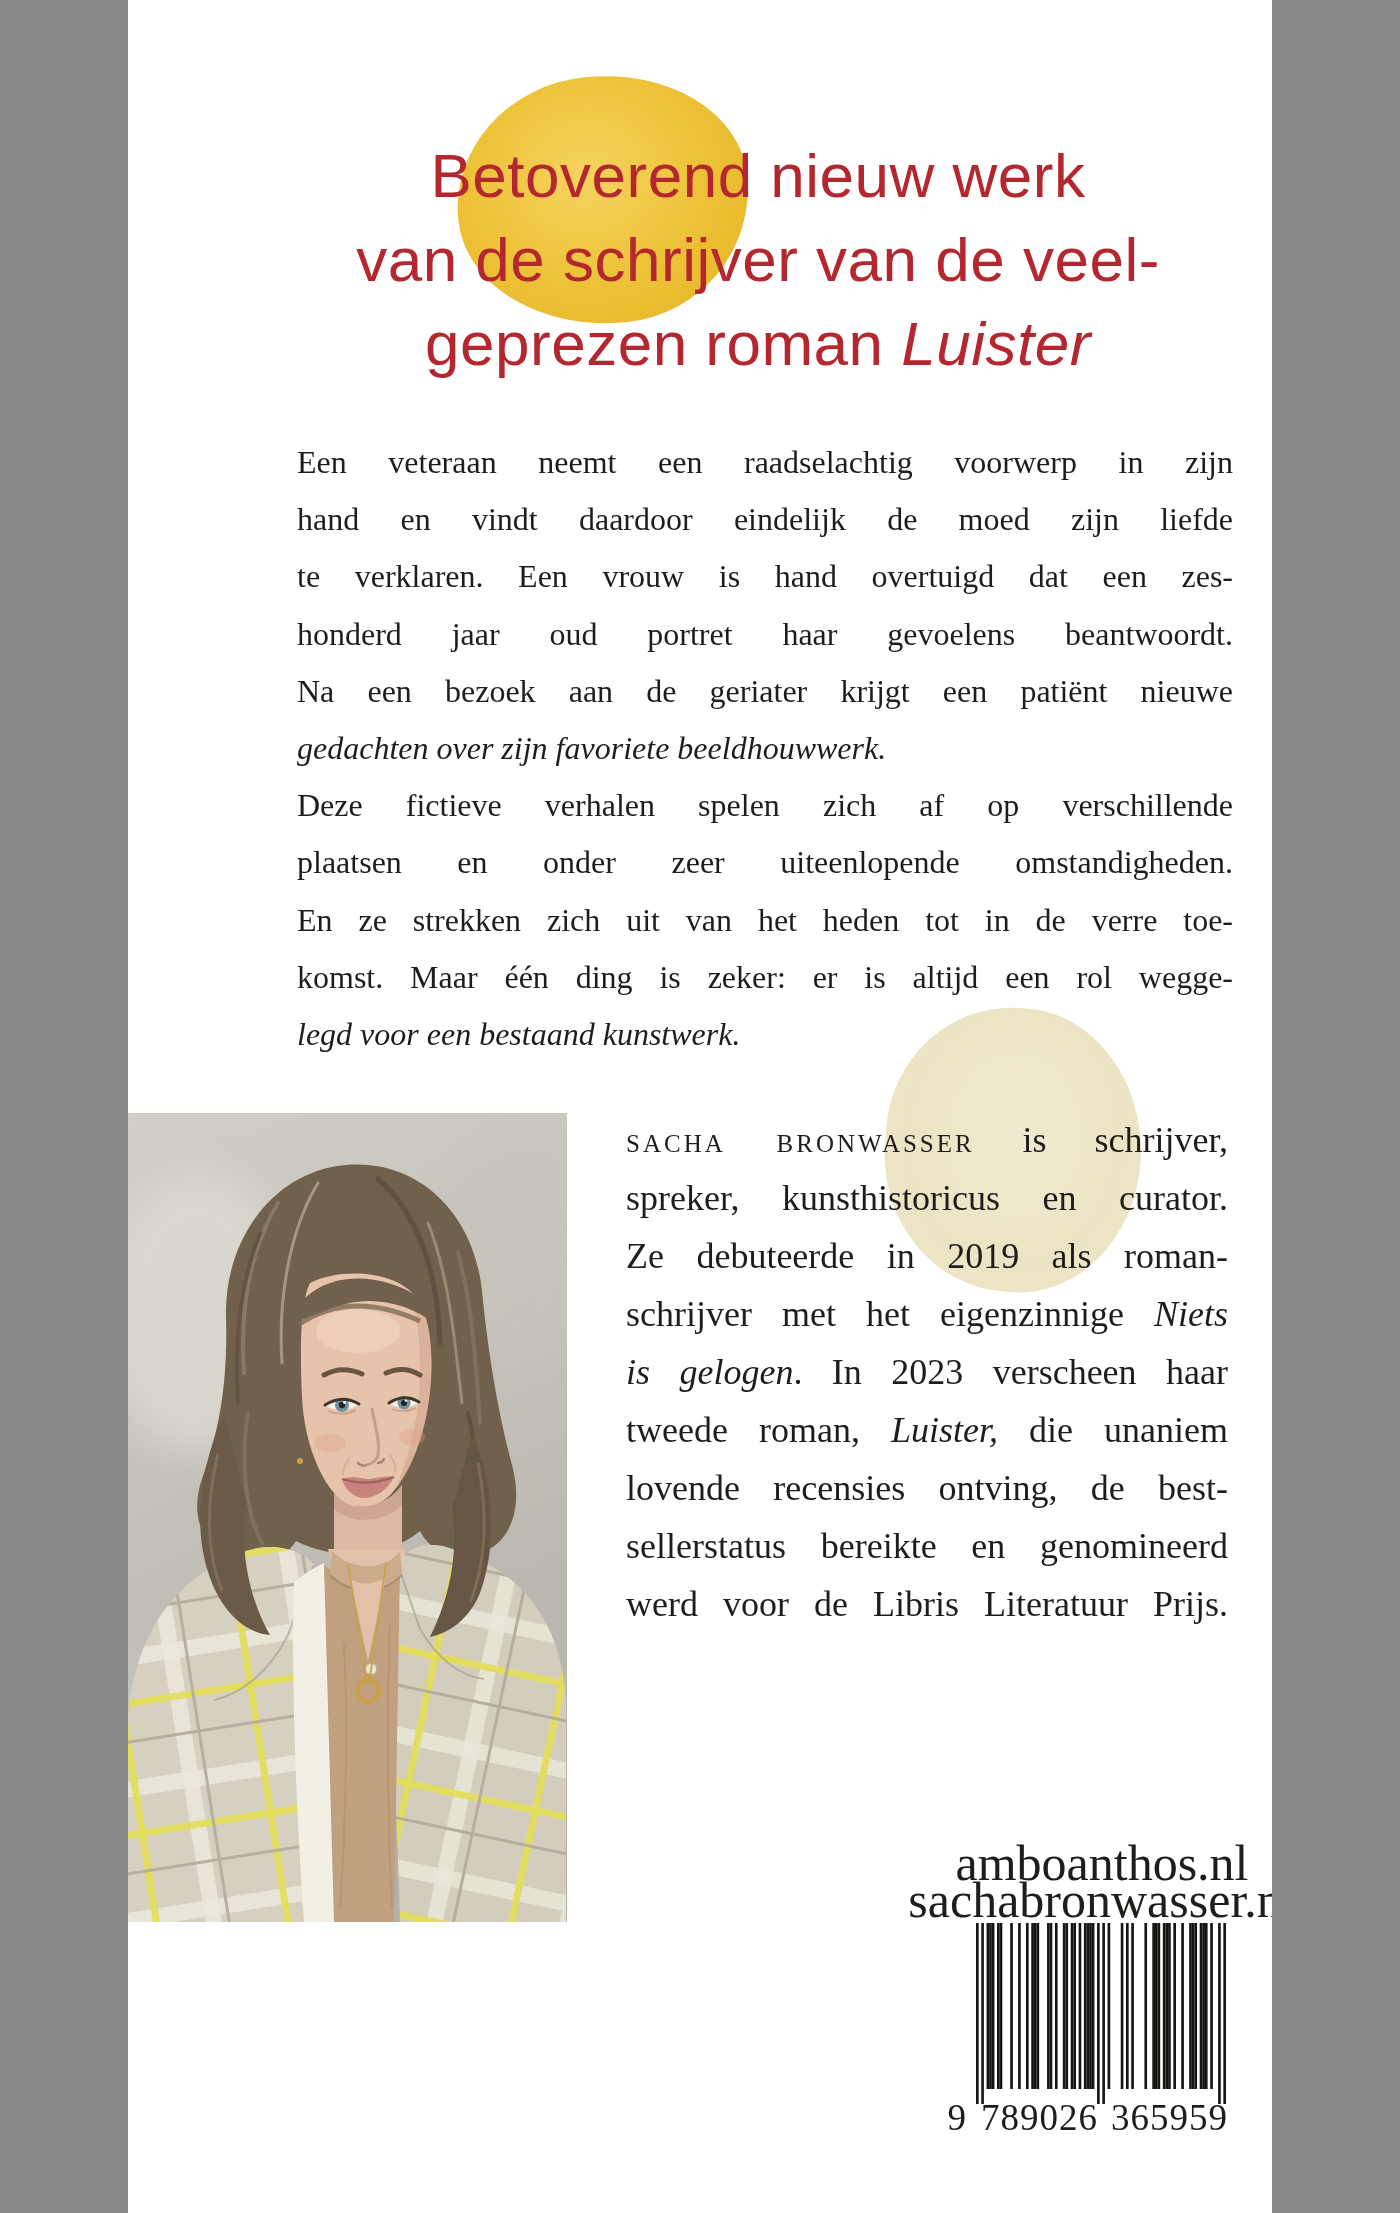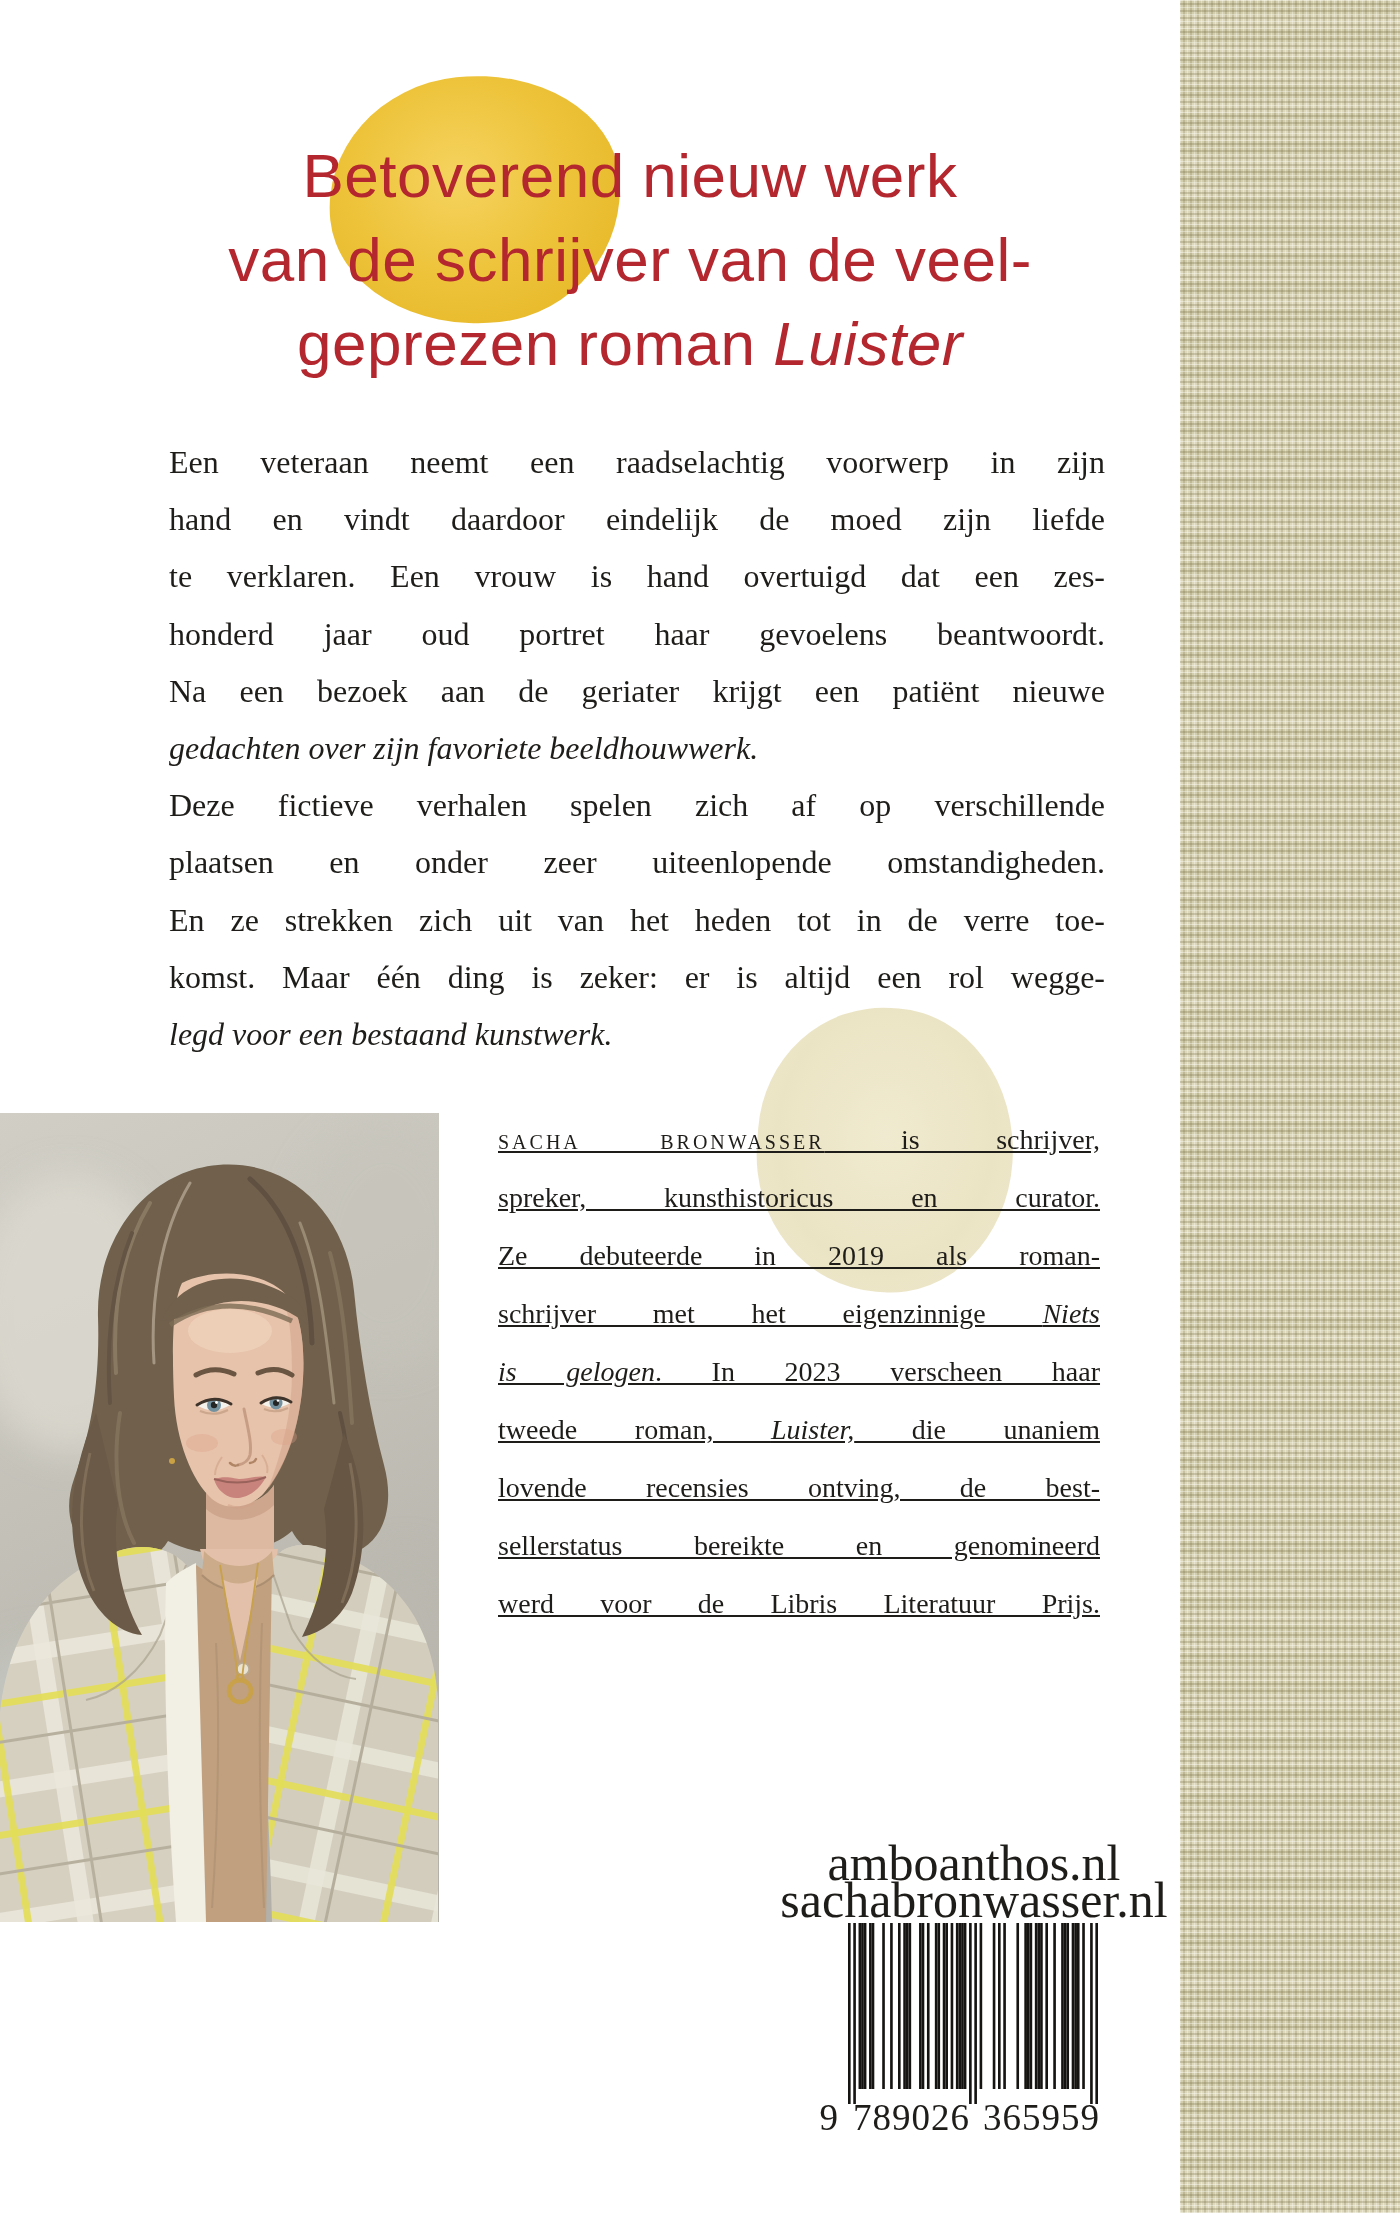--- a/index.html
+++ b/index.html
@@ -1,21 +1,21 @@
 <!DOCTYPE html>
 <html style="--red: #b4272e; --ink: #1f1d1a;"><head>
 <meta charset="utf-8">
 <style>
   :root{
     --red:#b4272e;
     --ink:#1f1d1a;
   }
   html,body{margin:0;padding:0;background:#888;}
   #page{
-    position:relative;width:1400px;height:2213px;background:#ffffff;
+    position:relative;width:1144px;height:2213px;background:#ffffff;
     overflow:hidden;font-family:"Liberation Serif",serif;color:var(--ink);
     margin:0 auto;
   }
   
   .spine-texture{
     position:absolute;left:1180px;top:0;width:220px;height:2213px;
     background-color:#d8d3b5;
     background-image:
       repeating-linear-gradient(0deg, rgba(255,255,250,.38) 0 1.5px, rgba(0,0,0,0) 1.5px 3.5px, rgba(110,100,60,.25) 3.5px 5px, rgba(0,0,0,0) 5px 7px),
       repeating-linear-gradient(90deg, rgba(255,255,250,.33) 0 1.5px, rgba(0,0,0,0) 1.5px 3.5px, rgba(120,110,70,.22) 3.5px 5px, rgba(0,0,0,0) 5px 7px),
@@ -47,21 +47,21 @@
   .textblock .line{
     text-align:justify;text-align-last:justify;white-space:normal;
   }
   .textblock .line.short{text-align-last:left;font-style:italic;}
   .blurb{
     position:absolute;left:169px;top:434px;width:936px;
     font-size:32px;line-height:57.2px;
   }
   .bio{
     position:absolute;left:498px;top:1111px;width:602px;
-    font-size:28px;line-height:58px;text-decoration:underline;
+    font-size:36px;line-height:58px;
   }
   .it{font-style:italic;}
   .sc{font-variant:small-caps;letter-spacing:3px;}
   
   .photo{position:absolute;left:0;top:1113px;width:439px;height:809px;}
   .photo svg{display:block;}
   
   .links{
     position:absolute;left:774px;top:1845px;width:400px;text-align:center;
     font-size:50px;line-height:37px;color:var(--ink);

